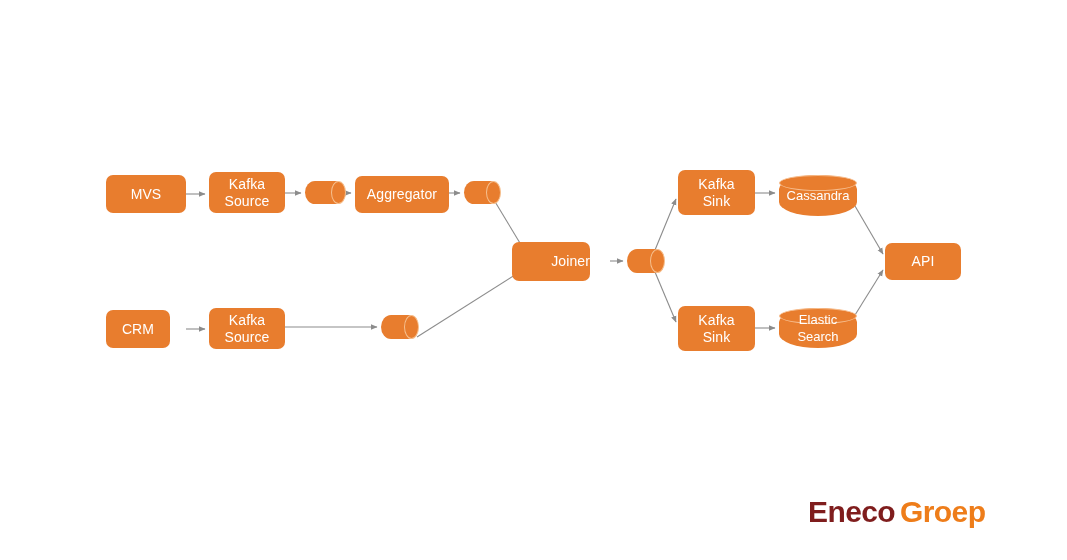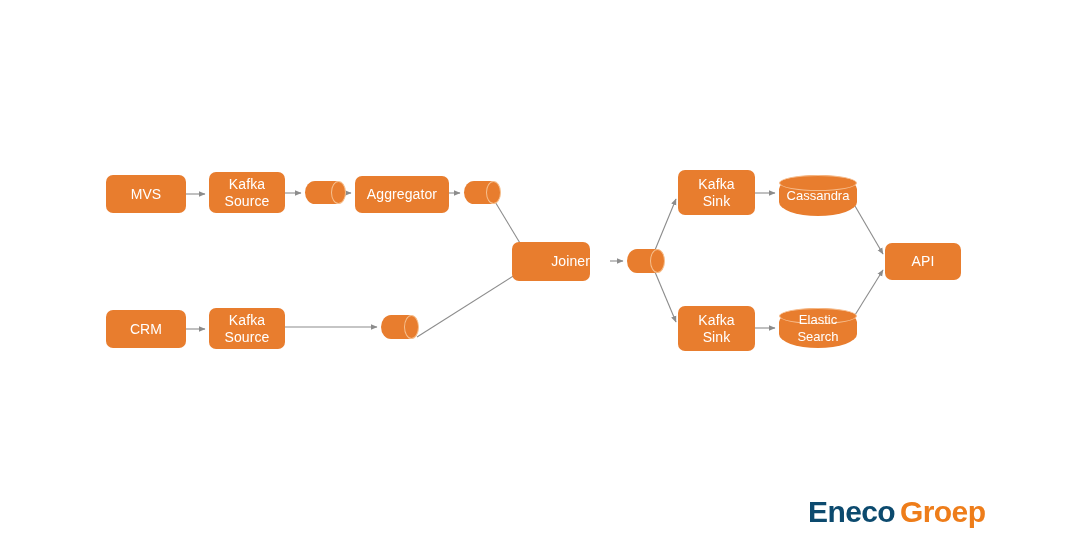--- a/index.html
+++ b/index.html
@@ -109,21 +109,21 @@
   
   #logo {
     position: absolute;
     display: flex;
     align-items: baseline;
     font-size: 30px;
     font-weight: bold;
     letter-spacing: -.6px;
     white-space: nowrap;
   }
-  #logo .eneco { color: #0c4a6e; }
+  #logo .eneco { color: #7f1d1d; }
   #logo .groep { color: #EE7D1A; margin-left: 5px; }
 </style>
 </head>
 <body>
 
 <div id="canvas">
 
   <svg id="edges" width="1067" height="560" viewBox="0 0 1067 560">
     <defs>
       <marker id="arrow" markerWidth="7" markerHeight="7" refX="6" refY="3" orient="auto" markerUnits="userSpaceOnUse">
@@ -163,21 +163,21 @@
   </div>
 
   <div class="node rounded-box" style="left:355px; top:176px; width:94px; height:37px;">
     <span>Aggregator</span>
   </div>
 
   <div class="topic" style="left:464px; top:181px; width:36px; height:23px;">
     <span class="topic-cap"></span>
   </div>
 
-  <div class="node rounded-box" style="left:106px; top:310px; width:80px; height:38px;">
+  <div class="node rounded-box" style="left:106px; top:310px; width:64px; height:38px;">
     <span>CRM</span>
   </div>
 
   <div class="node rounded-box" style="left:209px; top:308px; width:76px; height:41px;">
     <span style="white-space:pre-line;">Kafka
 Source</span>
   </div>
 
   <div class="topic" style="left:381px; top:315px; width:37px; height:24px;">
     <span class="topic-cap"></span>

